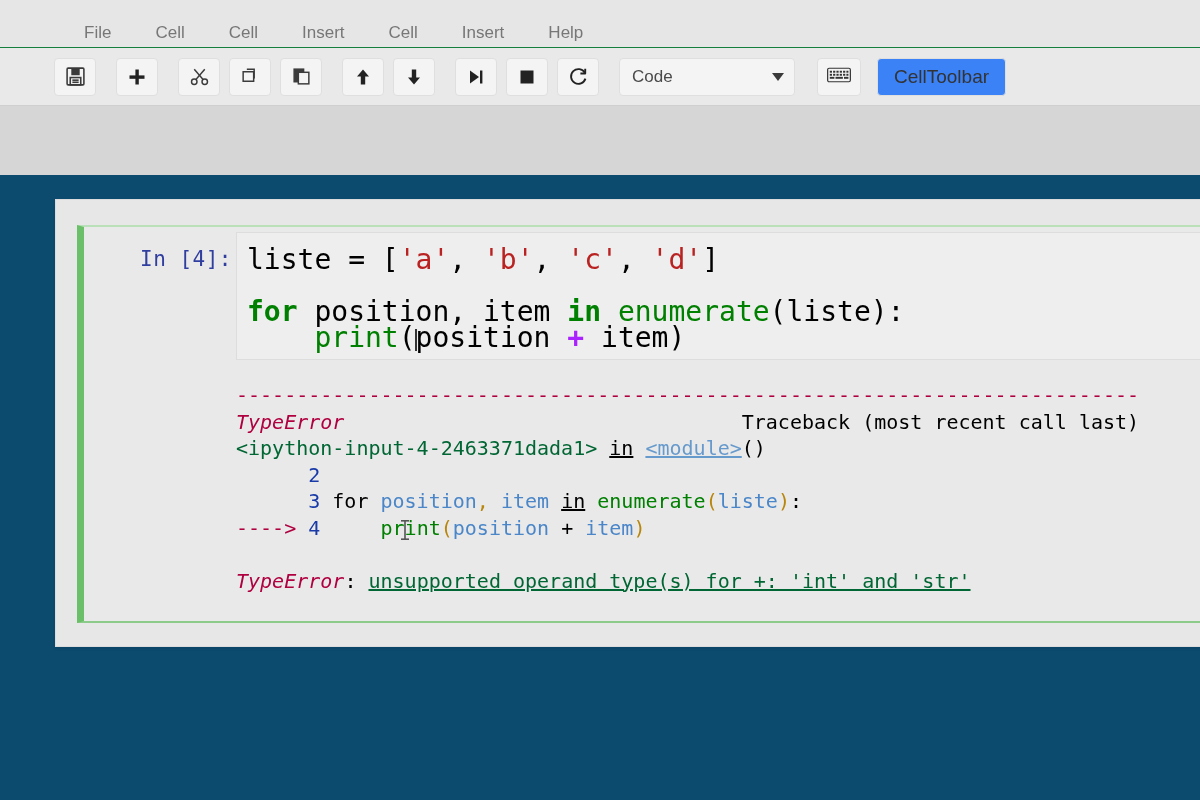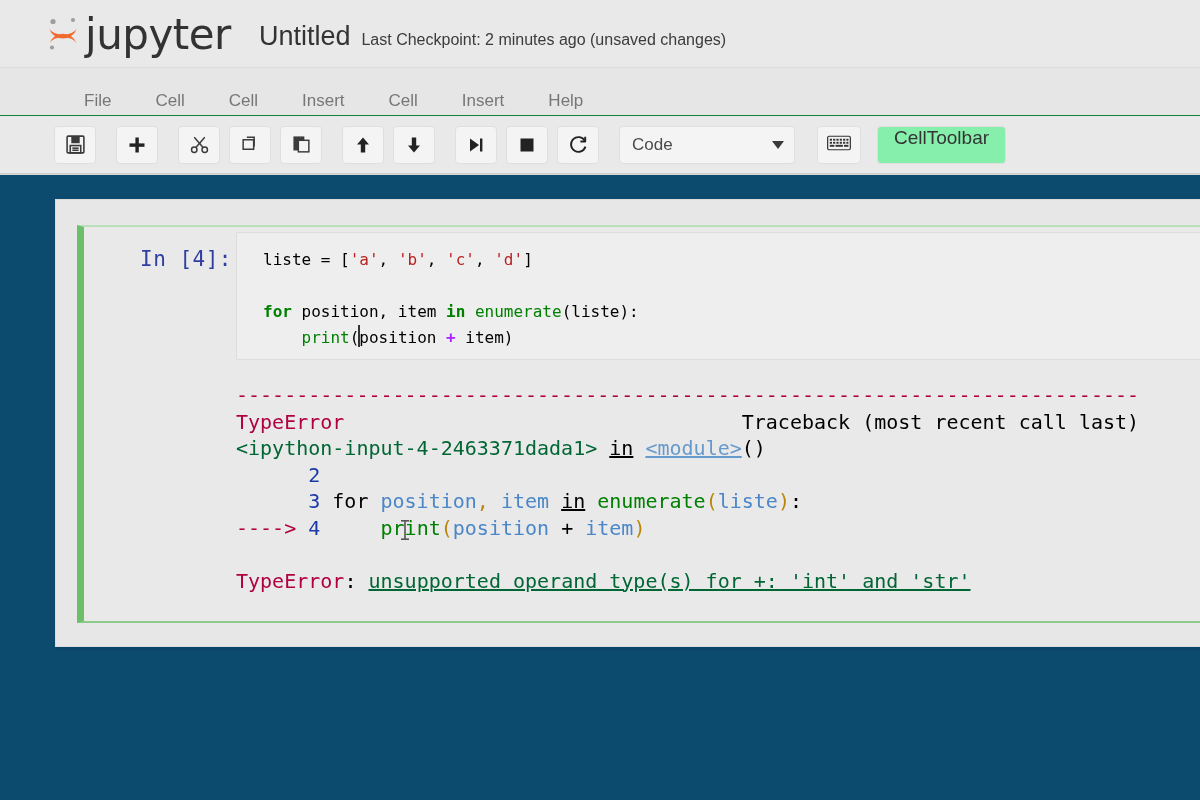--- a/index.html
+++ b/index.html
@@ -146,25 +146,25 @@
     border-radius: 4px;
     display: flex;
     align-items: center;
     justify-content: center;
     margin-right: 16px;
     cursor: pointer;
   }
 
   .celltoolbar-btn {
     height: 38px;
-    background: #86efac;
+    background: #3b82f6;
     border: 1px solid #dfdfdf;
     border-radius: 4px;
     display: flex;
-    align-items: flex-start;
+    align-items: center;
     padding: 0 16px;
     font-size: 19px;
     color: #333333;
     cursor: pointer;
   }
 
   
   .nb-outer {
     position: absolute;
     left: 0; top: 175px;
@@ -223,25 +223,24 @@
     background: #eeeeee;
     border: 1px solid #dddddd;
     border-right: none;
   }
 
   .code-text {
     position: absolute;
     left: 10px;
     top: 14px;
     font-family: "DejaVu Sans Mono", monospace;
-    font-size: 16px;
+    font-size: 28px;
     line-height: 26px;
     white-space: pre;
     color: #000000;
-    margin-left: 16px;
   }
 
   .out-area {
     position: absolute;
     left: 152px;
     top: 155px;
     right: 0;
     bottom: 0;
     font-family: "DejaVu Sans Mono", monospace;
     font-size: 20px;
@@ -252,21 +251,21 @@
 
   
   .k  { color: #008000; font-weight: bold; }   
   .bi { color: #008000; }                       
   .s  { color: #ba2121; }                       
   .op { color: #aa22ff; font-weight: bold; }    
   .pl { color: #000000; }                       
 
   
   .tb-sep   { color: #b00040; }
-  .tb-err   { color: #b00040; }
+  .tb-err   { color: #b00040; font-style: italic; }
   .tb-dark  { color: #000000; margin-top: 21px; }
   .tb-file  { color: #006633; }
   .tb-in    { color: #000000; text-decoration: underline; }
   .tb-mod   { color: #6699cc; text-decoration: underline; }
   .tb-lineno{ color: #1a3aa8; }
   .tb-arrow { color: #b00040; }
   .tb-var   { color: #4a86c8; }
   .tb-green { color: #008000; }
   .tb-gold  { color: #b8860b; }
   .tb-msg   { color: #006633; text-decoration: underline; }
@@ -289,36 +288,20 @@
     width: 12px;
     height: 22px;
     pointer-events: none;
   }
 </style>
 </head>
 <body>
 
 <div id="app">
 
-  <div class="header">
-    <div class="logo-wrap">
-      <span class="jp-mark">
-        <svg width="34" height="40" viewBox="0 0 34 40">
-          <circle cx="7" cy="7.5" r="2.6" fill="#9e9e9e"></circle>
-          <circle cx="27" cy="6" r="2.1" fill="#9e9e9e"></circle>
-          <circle cx="6" cy="33.5" r="2.1" fill="#9e9e9e"></circle>
-          <path d="M3.2 14.5 A14.5 14.5 0 0 0 30.8 14.5 A14.5 9 0 0 1 3.2 14.5 Z" fill="#ef6c2e"></path>
-          <path d="M3.6 29.2 A14.2 14.2 0 0 1 30.4 29.2 A14.2 9 0 0 0 3.6 29.2 Z" fill="#ef6c2e"></path>
-        </svg>
-      </span>
-      <span class="jp-word">jupyter</span>
-    </div>
-    <span class="nb-title">Untitled</span>
-    <span class="nb-checkpoint">Last Checkpoint: 2 minutes ago (unsaved changes)</span>
-  </div>
 
   <div class="menubar">
     <div class="menu-item">File</div>
     <div class="menu-item">Cell</div>
     <div class="menu-item">Cell</div>
     <div class="menu-item">Insert</div>
     <div class="menu-item">Cell</div>
     <div class="menu-item">Insert</div>
     <div class="menu-item">Help</div>
   </div>

